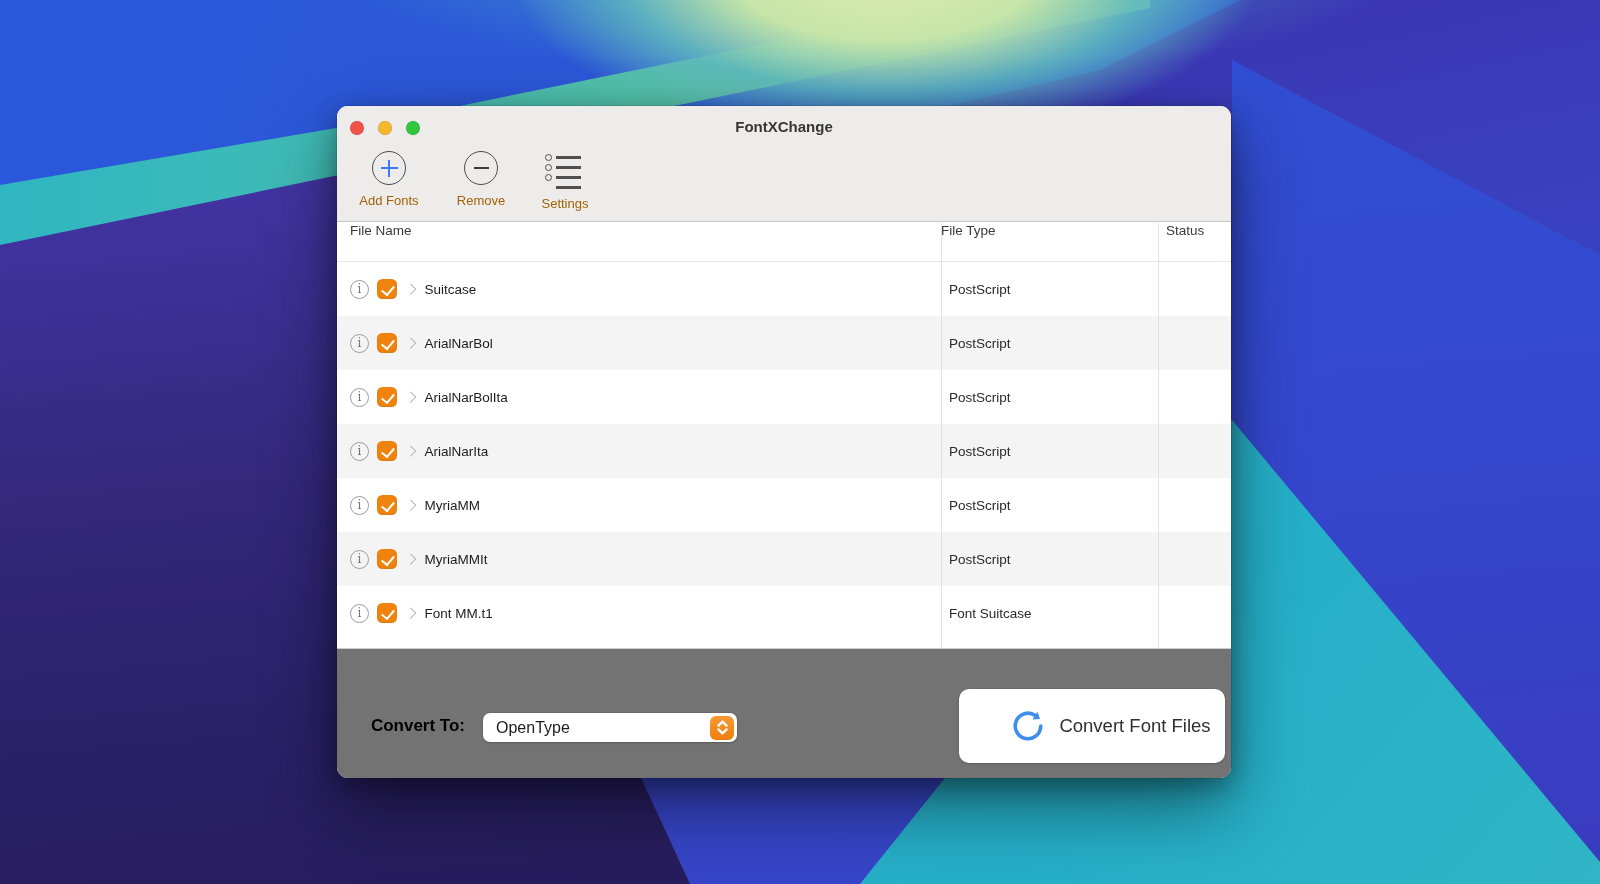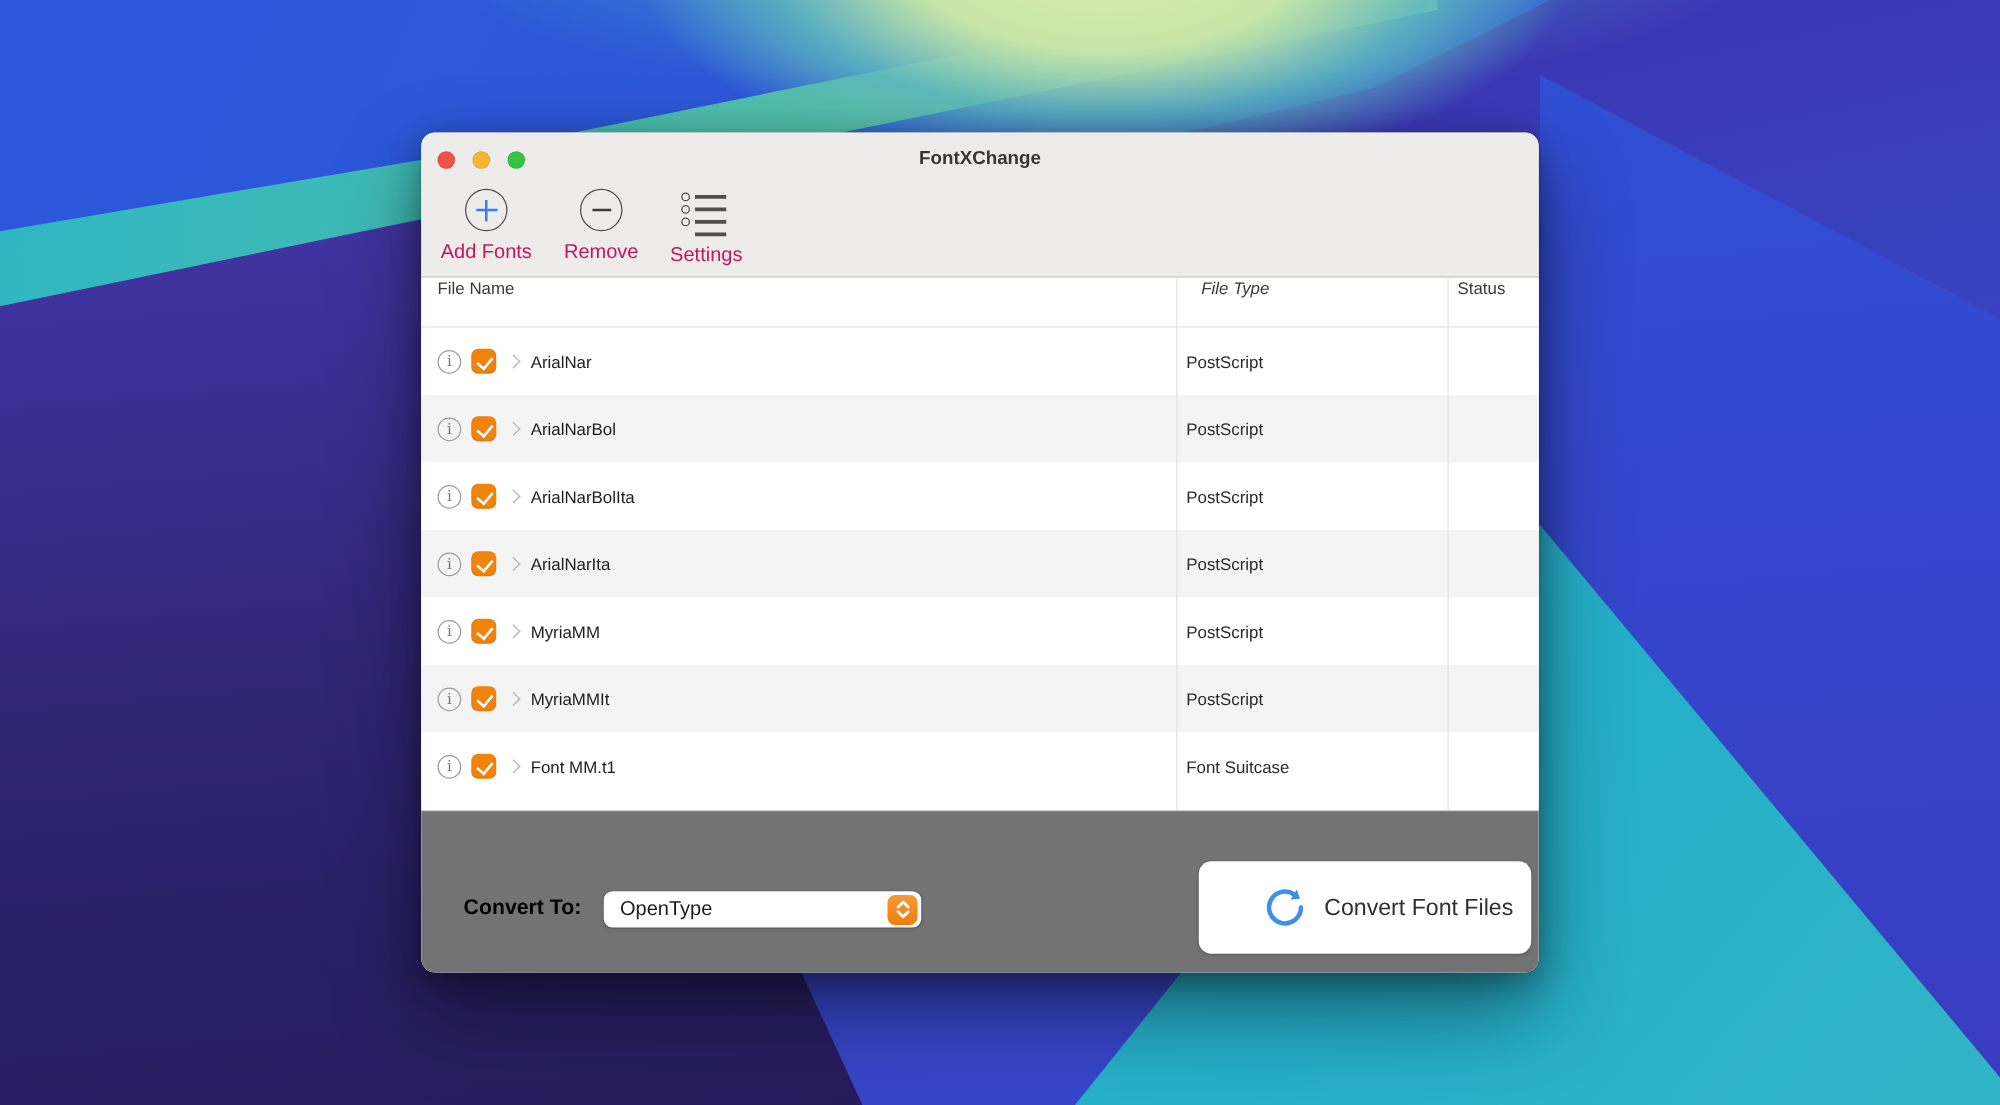--- a/index.html
+++ b/index.html
@@ -57,36 +57,36 @@
   #btn-addfonts { left:12px;  width:80px; }
   #btn-remove   { left:110px; width:68px; }
   #btn-settings { left:192px; width:72px; }
   .tb-circle { width:34px; height:34px; border:1.8px solid #4C4C4C; border-radius:50%;
     display:flex; align-items:center; justify-content:center; }
   .plus-icon { position:relative; width:17px; height:17px; }
   .plus-icon::before, .plus-icon::after { content:""; position:absolute; background:var(--icon-blue); }
   .plus-icon::before { left:7.6px; top:0; width:1.9px; height:17px; }
   .plus-icon::after  { top:7.6px; left:0; height:1.9px; width:17px; }
   .minus-icon { width:15px; height:1.9px; background:#3C3C3C; }
-  .tb-label { margin-top:8px; font-size:16px; color:#be185d; }
+  .tb-label { margin-top:8px; font-size:13px; color:#a16207; }
 
   .settings-icon { display:flex; flex-direction:column; gap:3.5px; width:40px; }
   .srow { display:flex; align-items:center; gap:4px; height:6.5px; }
   .srow .ring { width:7px; height:7px; border:1.9px solid #4F4F4F; border-radius:50%; display:block; }
   .srow .line { width:25px; height:2.6px; background:#4F4F4F; display:block; }
   .srow.no-ring { padding-left:11px; }
 
   
   #table { position:absolute; left:0; top:117px; width:100%; height:425px; background:#fff; }
   #thead { position:relative; height:39px; border-bottom:1px solid #E4E4E4;
     display:flex; align-items:flex-start; font-size:13.5px; color:#3A3A3A; background:#fff; }
   .col-sep { position:absolute; top:0; width:1px; height:425px; background:#E2E2E2; z-index:5; }
   #sep1 { left:604px; } #sep2 { left:821px; }
   .hcell-name   { width:604px; padding-left:13px; }
-  .hcell-type   { width:217px; padding-left:20px;font-style:italic; }
+  .hcell-type   { width:217px; padding-left:0; }
   .hcell-status { padding-left:8px; }
 
   .row { display:flex; height:54px; align-items:center; font-size:13.5px; background:#fff; }
   .row.alt { background:#F5F4F4; }
   .name-cell { width:604px; display:flex; align-items:center; padding-left:13px; }
   .type-cell { width:217px; padding-left:8px; color:#2A2A2A; }
   .status-cell { flex:1; padding-left:8px; color:#2A2A2A; }
   .info-icon { width:19px; height:19px; border:1.5px solid #9C9C9C; border-radius:50%;
     display:flex; align-items:center; justify-content:center;
     font-family:"DejaVu Serif", serif; font-size:12px; color:#757575; flex:none; }
@@ -178,21 +178,21 @@
       <div class="hcell-name">File Name</div>
       <div class="hcell-type">File Type</div>
       <div class="hcell-status">Status</div>
     </div>
     <div id="tbody">
     <div class="row">
       <div class="name-cell">
         <span class="info-icon">i</span>
         <span class="checkbox"></span>
         <span class="chevron"></span>
-        <span class="file-name">ArialNar</span>
+        <span class="file-name">Suitcase</span>
       </div>
       <div class="type-cell">PostScript</div>
       <div class="status-cell"></div>
     </div>
 
     <div class="row alt">
       <div class="name-cell">
         <span class="info-icon">i</span>
         <span class="checkbox"></span>
         <span class="chevron"></span>

